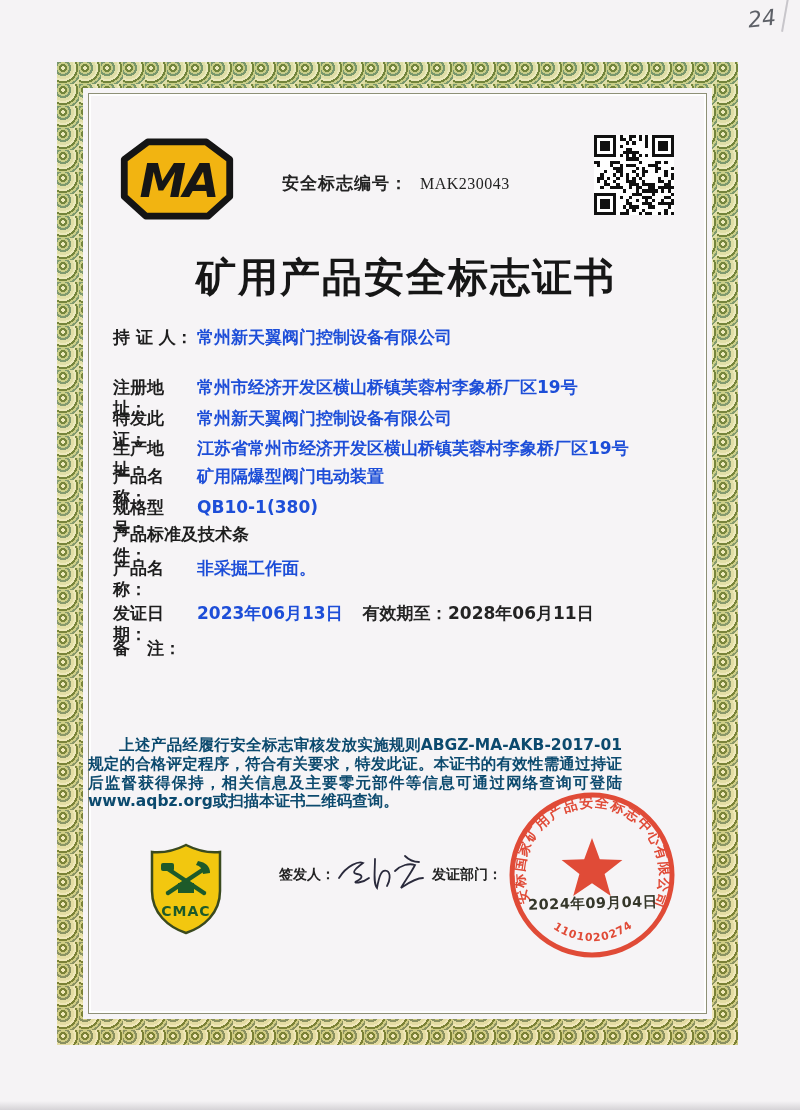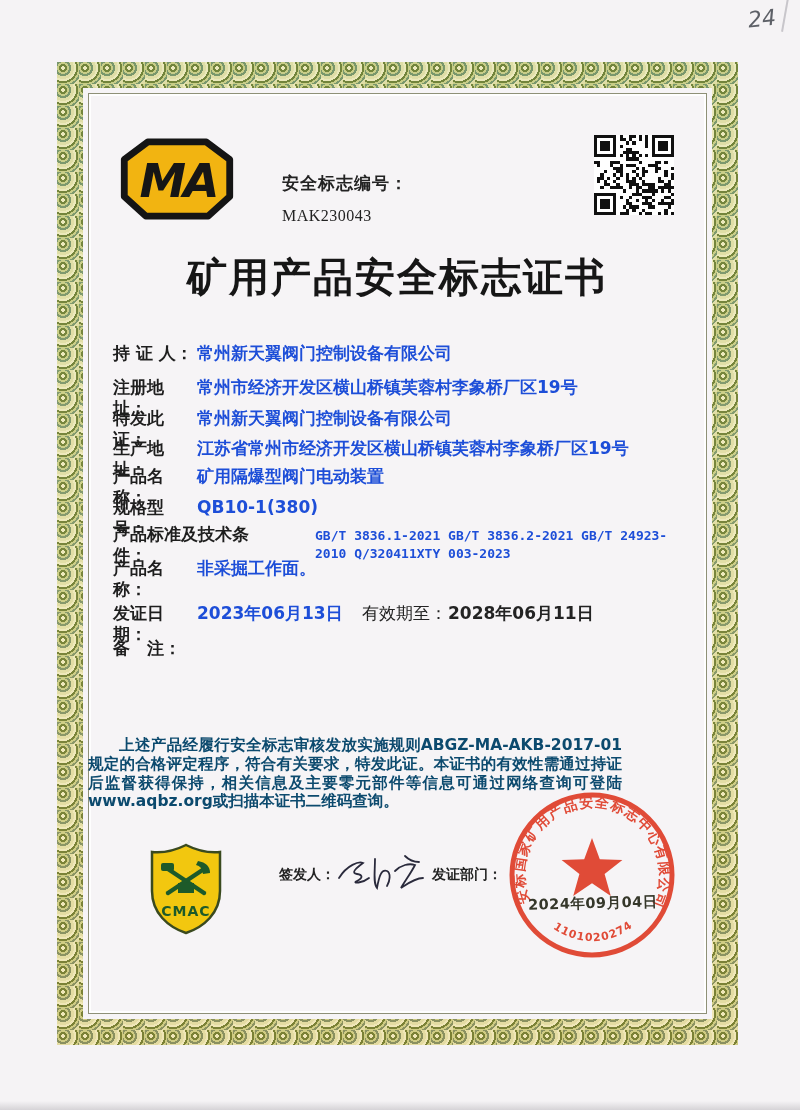--- a/index.html
+++ b/index.html
@@ -16,39 +16,39 @@
       linear-gradient(180deg,#90a257 0%, #a6aa5d 40%, #b2a24e 70%, #b2953d 100%);
     background-size:22px 22px,100% 100%;}
   .frame-paper{position:absolute;left:26px;top:26px;right:26px;bottom:26px;background:#f6f4f6;}
   .frame-rule{position:absolute;left:5px;top:5px;right:5px;bottom:5px;
     border:1px solid #8e9077;box-shadow:inset 0 0 0 2px rgba(255,255,255,.9);}
   .scan-edge{position:absolute;right:14px;top:-2px;width:2px;height:34px;background:#c8c6cb;transform:rotate(10deg);}
   .page-bottom-shade{position:absolute;left:0;bottom:0;width:100%;height:9px;
     background:linear-gradient(180deg,rgba(0,0,0,0),rgba(120,115,125,.25));}
 
   .ma-logo{position:absolute;left:118px;top:138px;width:118px;height:82px;}
-  .cert-no{position:absolute;left:282px;top:172px;display:flex;align-items:baseline;gap:12px;flex-direction:column;}
+  .cert-no{position:absolute;left:282px;top:172px;display:flex;align-items:baseline;gap:12px;}
   .cert-no-label{font-size:17px;font-weight:700;letter-spacing:1px;}
   .cert-no-value{font-size:16px;font-family:Liberation Serif, serif;letter-spacing:.5px;}
   .qr{position:absolute;left:594px;top:135px;width:80px;height:80px;}
 
-  .title{position:absolute;left:97px;top:250px;width:600px;text-align:center;
+  .title{position:absolute;left:106px;top:250px;width:600px;text-align:center;
     font-size:40px;font-weight:800;letter-spacing:2px;color:#161616;}
 
   .rows{position:absolute;left:113px;top:0;width:580px;}
   .row{position:absolute;display:flex;align-items:flex-start;font-size:17px;font-weight:700;line-height:21px;}
   .row .lbl{width:84px;flex:none;letter-spacing:0;color:#1e1e1e;}
   .row .val{color:#1d4ed8;}
-  .r0{top:343px}.r1{top:377px}.r2{top:408px}.r3{top:438px}.r4{top:466px}.r5{top:497px}
+  .r0{top:327px}.r1{top:377px}.r2{top:408px}.r3{top:438px}.r4{top:466px}.r5{top:497px}
   .r6{top:524px;align-items:center;gap:33px;}
   .r6 .lbl{width:169px;}
   .r6 .val{font-family:"DejaVu Sans Mono",monospace;font-size:13px;line-height:18px;white-space:nowrap;}
   .r7{top:558px}.r8{top:603px}.r9{top:638px}
   .r8 .val{width:165px;flex:none;}
-  .r8 .lbl2{width:86px;flex:none;font-weight:400;}
+  .r8 .lbl2{width:86px;flex:none;font-weight:700;text-align:center;}
   .r9 .lbl{letter-spacing:0;}
 
   .notice{position:absolute;left:88px;top:736px;width:534px;font-size:15.5px;font-weight:700;
     line-height:18.8px;text-align:justify;text-indent:2em;color:#0c4a6e;}
 
   .cmac{position:absolute;left:148px;top:843px;width:76px;height:92px;}
   .signer-label,.dept-label{position:absolute;top:866px;font-size:14px;font-weight:700;}
   .signer-label{left:279px;}
   .dept-label{left:432px;}
   .signature{position:absolute;left:333px;top:845px;width:100px;height:55px;}
@@ -123,24 +123,20 @@
     <div class="row r4">
       <span class="lbl">产品名称：</span>
       <span class="val">矿用隔爆型阀门电动装置</span>
     </div>
     <div class="row r5">
       <span class="lbl">规格型号：</span>
       <span class="val">QB10-1(380)</span>
     </div>
     <div class="row r6">
       <span class="lbl">产品标准及技术条件：</span>
-      <span class="val">
-        <span>GB/T 3836.1-2021 GB/T 3836.2-2021 GB/T 24923-</span><br>
-        <span>2010 Q/320411XTY 003-2023</span>
-      </span>
     </div>
     <div class="row r7">
       <span class="lbl">产品名称：</span>
       <span class="val">非采掘工作面。</span>
     </div>
     <div class="row r8">
       <span class="lbl">发证日期：</span>
       <span class="val">2023年06月13日</span>
       <span class="lbl2">有效期至：</span>
       <span class="val2">2028年06月11日</span>

